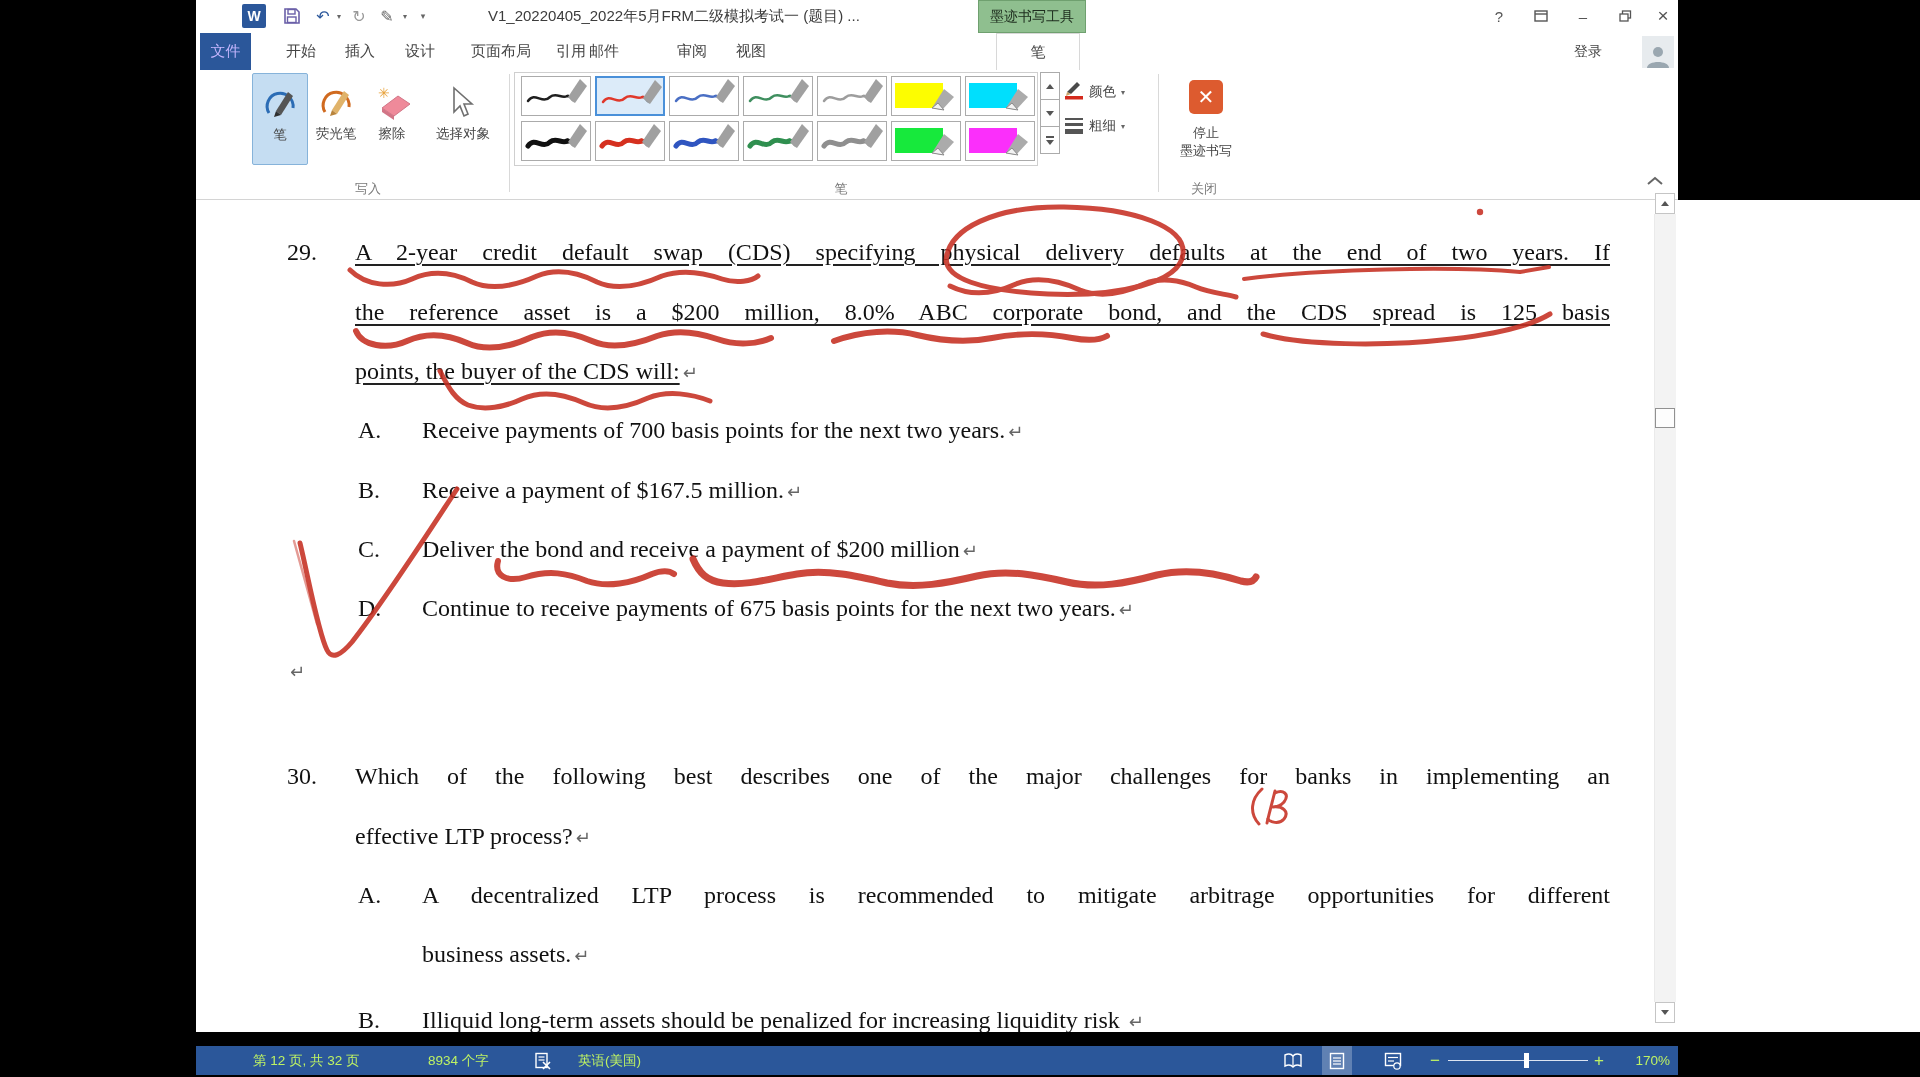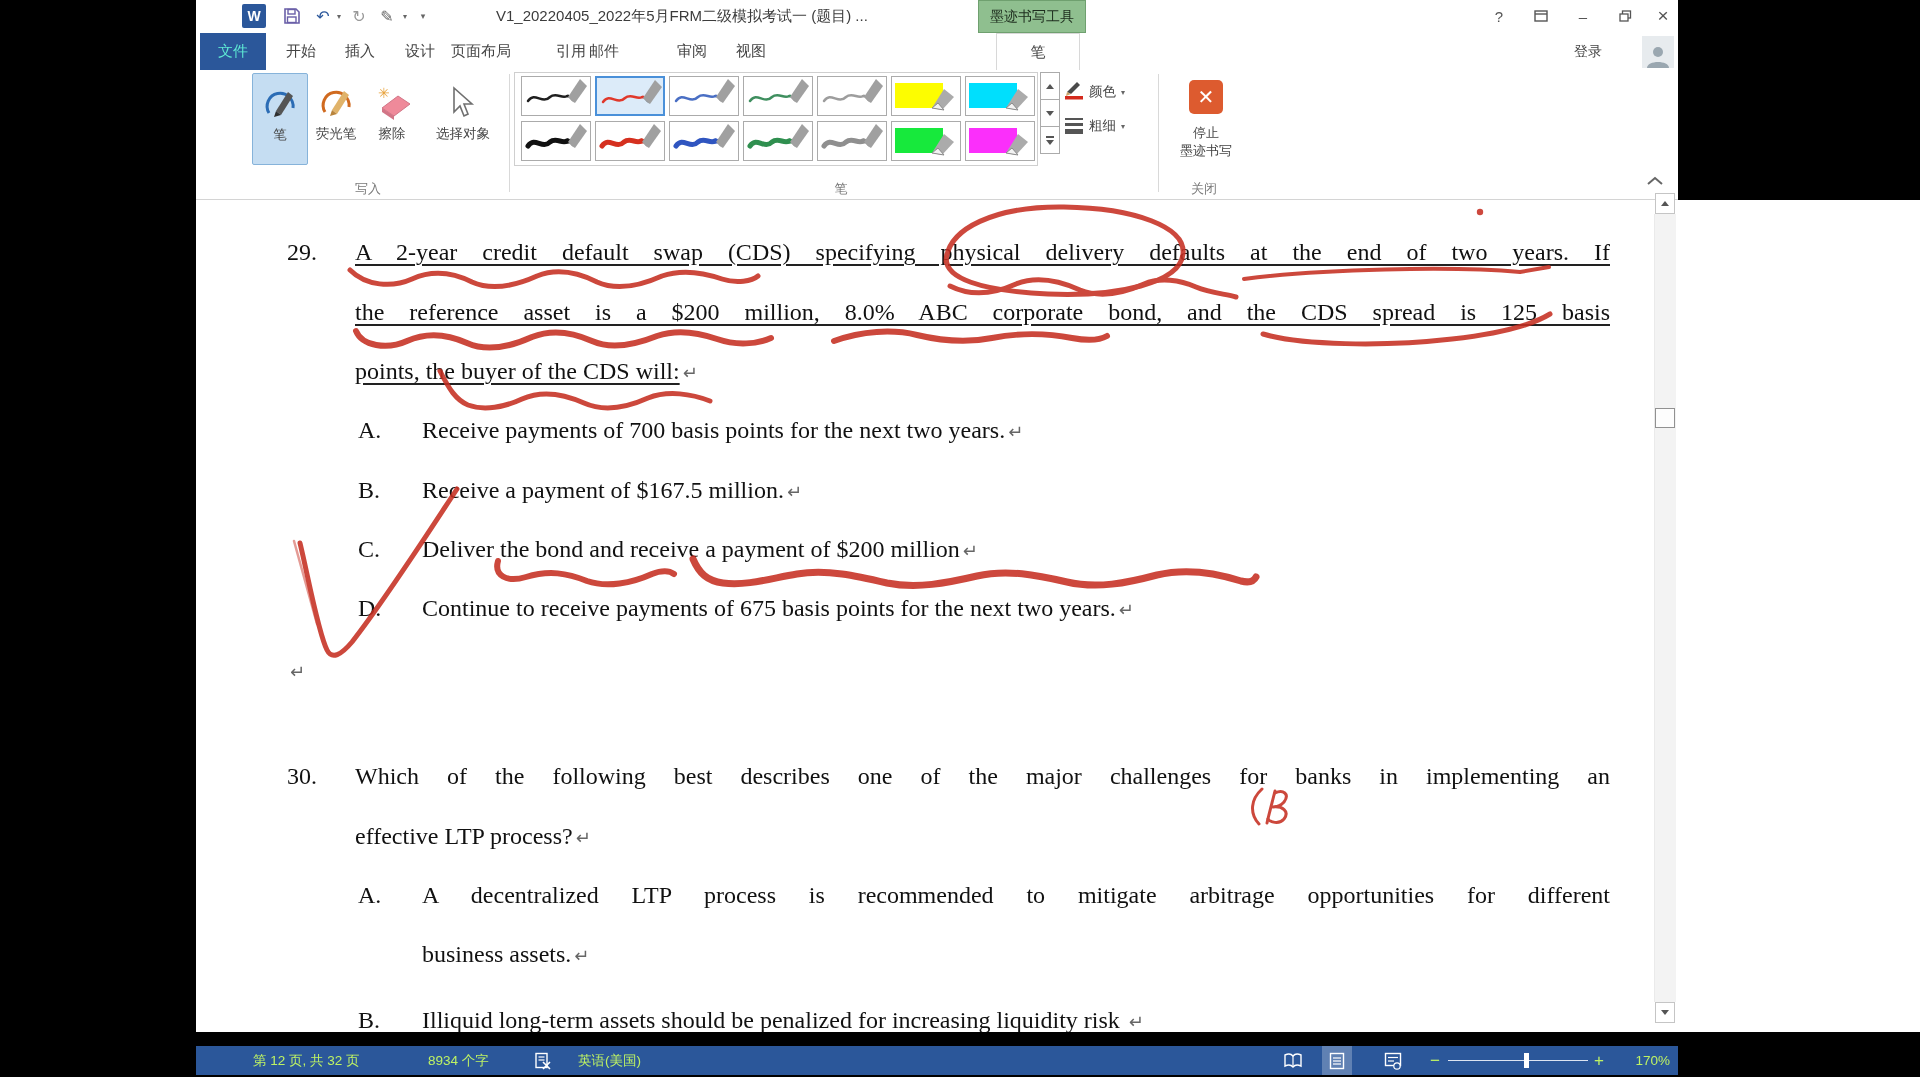--- a/index.html
+++ b/index.html
@@ -12,28 +12,28 @@
   
   .qat-icon { position:absolute; top:4px; height:24px; display:flex; align-items:center; justify-content:center; font-size:16px; }
   .w-logo { left:46px; width:24px; background:#2b579a; color:#fff; font-weight:bold; font-size:14px; border-radius:2px; }
   .save-ic { left:84px; width:24px; }
   .undo-ic { left:116px; width:22px; color:#2b579a; }
   .dd8 { font-size:8px; color:#666; width:10px; }
   .undo-dd { left:138px; } .ink-dd { left:204px; }
   .redo-ic { left:152px; width:22px; color:#999; }
   .inkptr-ic { left:180px; width:22px; color:#666; }
   .qatmore-ic { left:220px; width:14px; font-size:9px; color:#666; }
-  .doc-title { position:absolute; left:300px; top:7px; font-size:15px; color:#3c3c3c; white-space:nowrap; }
+  .doc-title { position:absolute; left:292px; top:7px; font-size:15px; color:#3c3c3c; white-space:nowrap; }
   .ctx-header { position:absolute; left:782px; top:0; width:108px; height:33px; background:#8fbf8f;
     border:1px solid #6fa06f; display:flex; align-items:center; justify-content:center; font-size:14px; color:#1c2b1c; }
   .win-ctl { position:absolute; top:5px; width:30px; height:22px; display:flex; align-items:center; justify-content:center;
     color:#555; font-size:15px; cursor:default; }
 
   
-  .file-tab { position:absolute; left:4px; top:33px; width:66px; height:37px; background:#2b579a; color:#5eead4;
+  .file-tab { position:absolute; left:4px; top:33px; width:51px; height:37px; background:#2b579a; color:#c4b5fd;
     font-size:15px; display:flex; align-items:center; justify-content:center; }
   .rtab { position:absolute; top:33px; height:37px; font-size:15px; color:#444; display:flex; align-items:center;
     transform:translateX(-50%);text-align:center; }
   .pen-tab { position:absolute; left:800px; top:33px; width:84px; height:37px; background:#fff;
     border:1px solid #d8d8d8; border-bottom:none; color:#444; font-size:15px;
     display:flex; align-items:center; justify-content:center; }
   .signin { position:absolute; left:1378px; top:43px; font-size:14px; color:#444; }
   .avatar { position:absolute; left:1446px; top:36px; width:32px; height:32px; background:#e7ebee;
     display:flex; align-items:flex-end; justify-content:center; overflow:hidden; }
 
@@ -125,21 +125,21 @@
         <rect x="3.5" y="1" width="8" height="7" fill="none" stroke="#555" stroke-width="1.3"></rect>
         <rect x="1" y="4" width="8" height="7" fill="#fff" stroke="#555" stroke-width="1.3"></rect>
       </svg>
   </div>
   <div class="win-ctl" style="left:1452px;font-size:19px;">×</div>
 
   <div class="file-tab">文件</div>
   <div class="rtab" style="left:105px;">开始</div>
   <div class="rtab" style="left:164px;">插入</div>
   <div class="rtab" style="left:224px;">设计</div>
-  <div class="rtab" style="left:285px;font-family:Liberation Mono, monospace;">页面布局</div>
+  <div class="rtab" style="left:305px;font-family:Liberation Mono, monospace;">页面布局</div>
   <div class="rtab" style="left:375px;">引用</div>
   <div class="rtab" style="left:408px;">邮件</div>
   <div class="rtab" style="left:496px;">审阅</div>
   <div class="rtab" style="left:555px;">视图</div>
   <div class="pen-tab">笔</div>
   <div class="signin">登录</div>
   <div class="avatar">
     <svg width="26" height="24" viewBox="0 0 26 24">
         <circle cx="13" cy="8" r="5" fill="#9aa7b0"></circle>
         <path d="M2,24 C2,16 24,16 24,24 Z" fill="#9aa7b0"></path>

